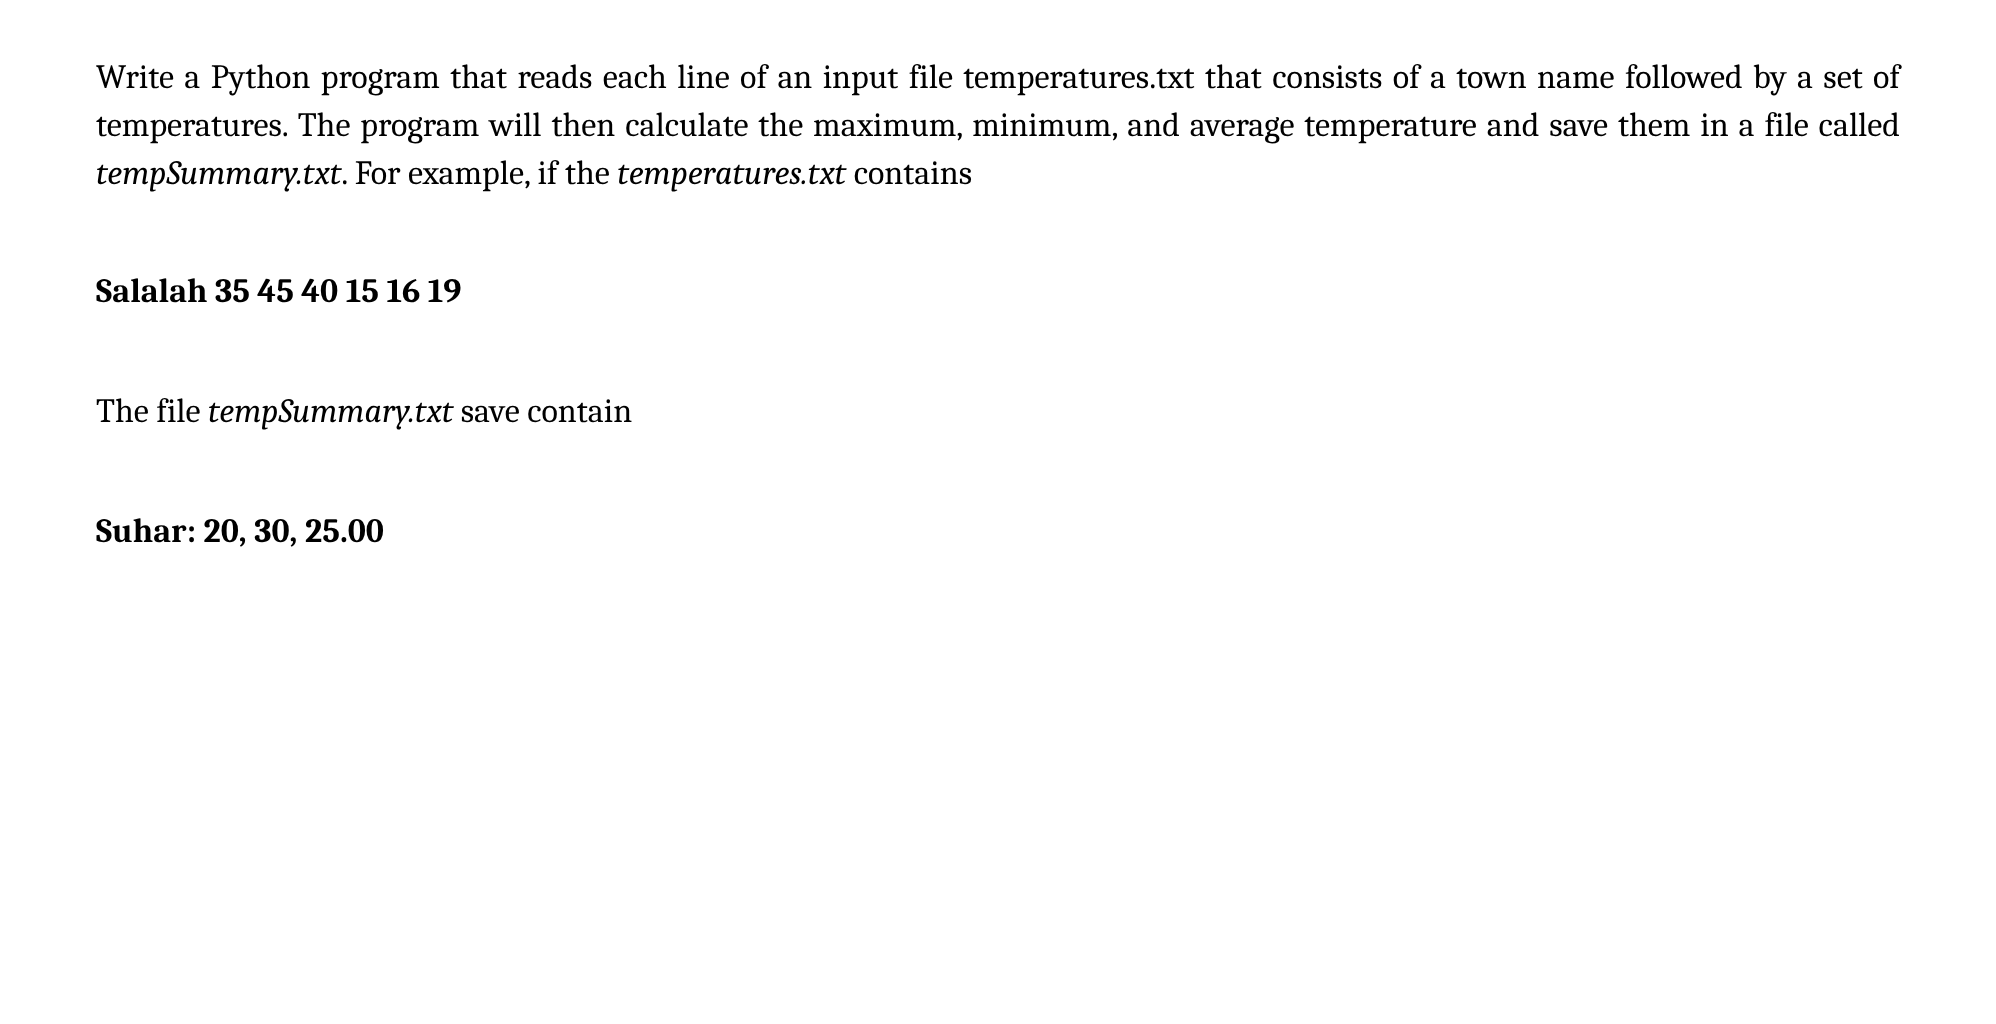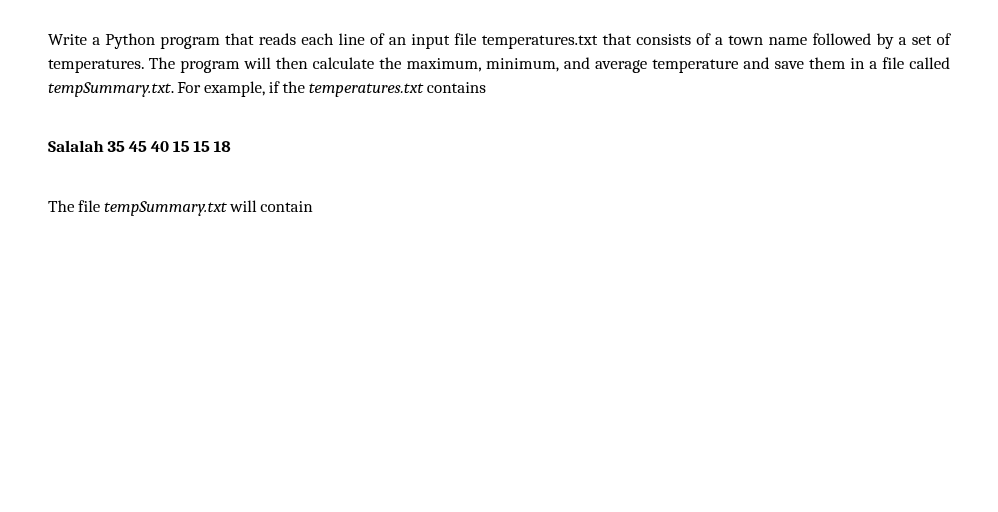--- a/index.html
+++ b/index.html
@@ -36,21 +36,22 @@
     }
   </style>
 </head>
 <body>
 
 <p class="paragraph-justify">
   <span>Write a Python program that reads each line of an input file temperatures.txt that consists of a town name followed by a set of temperatures. The program will then calculate the maximum, minimum, and average temperature and save them in a file called </span><span class="italic">tempSummary.txt</span><span>. For example, if the </span><span class="italic">temperatures.txt</span><span> contains</span>
 </p>
 
 <div class="bold-block">
-  <span class="line">Salalah 35 45 40 15 15 18</span>
+  <span class="line">Salalah 35 45 40 15 16 19</span>
 </div>
 
 <p class="regular-block">
-  <span>The file </span><span class="italic">tempSummary.txt</span><span> will contain</span>
+  <span>The file </span><span class="italic">tempSummary.txt</span><span> save contain</span>
 </p>
 
 <div class="bold-block">
+  <span class="line">Suhar: 20, 30, 25.00</span>
 </div>
 
 </body></html>

